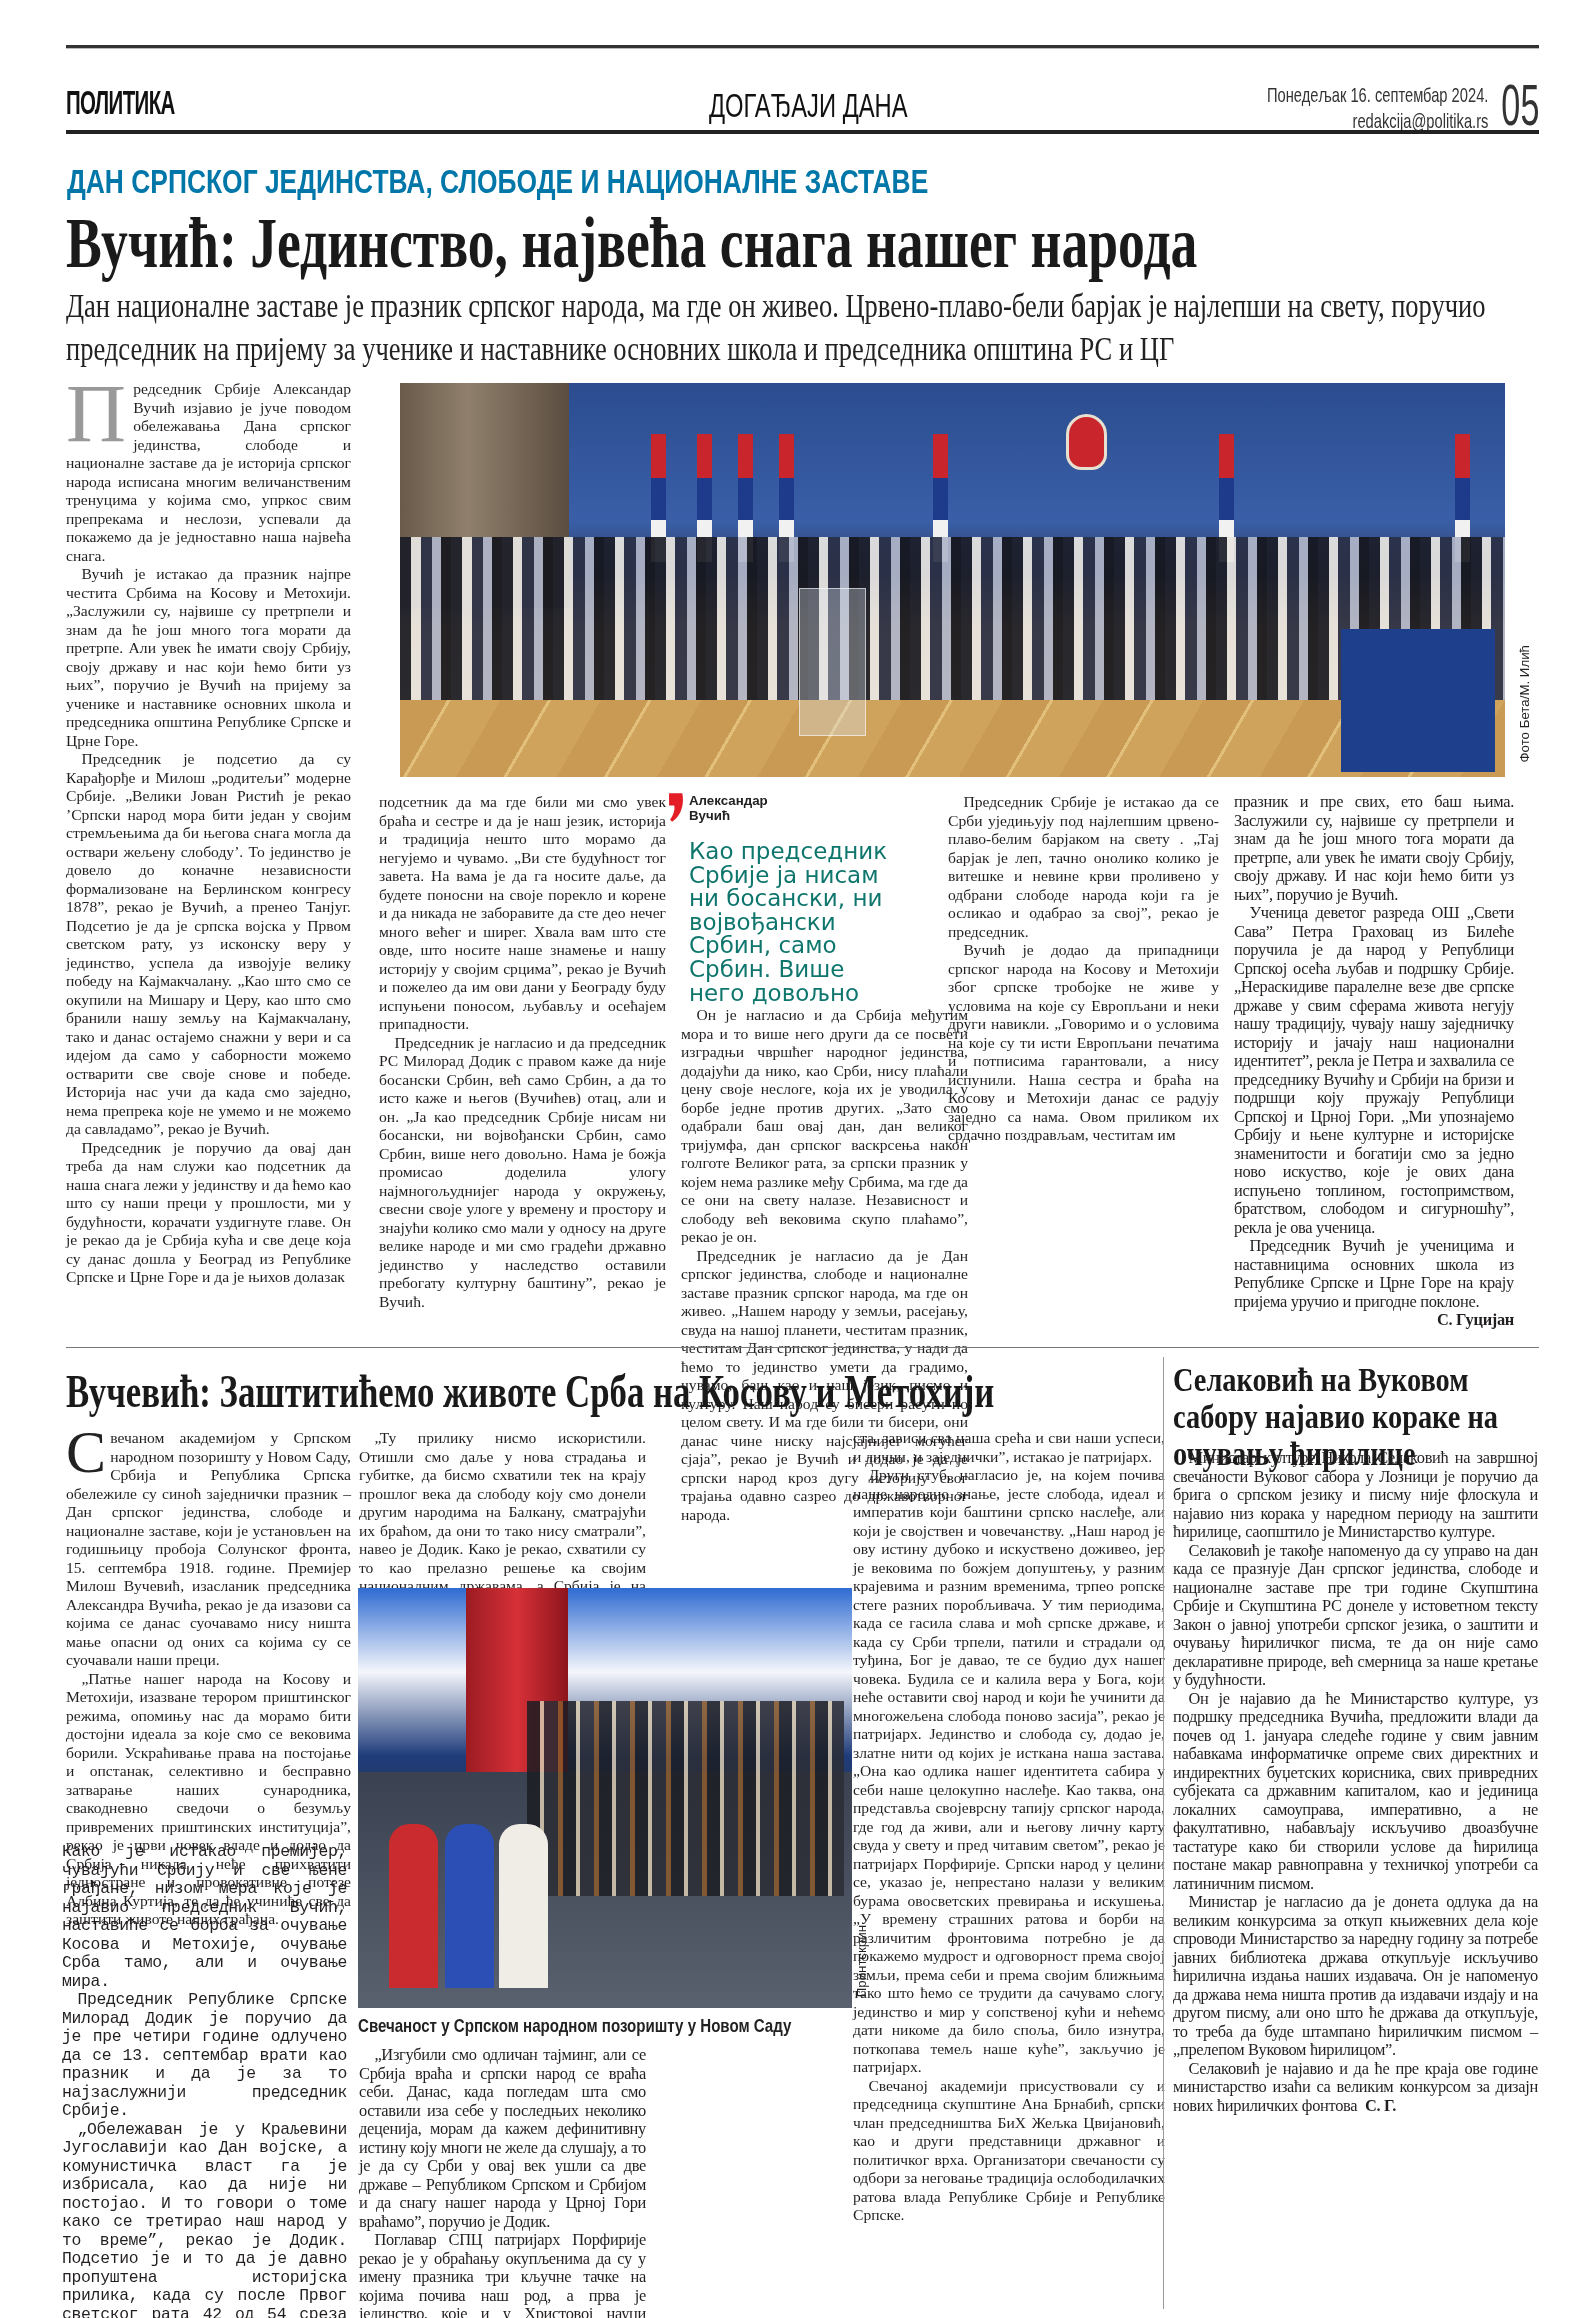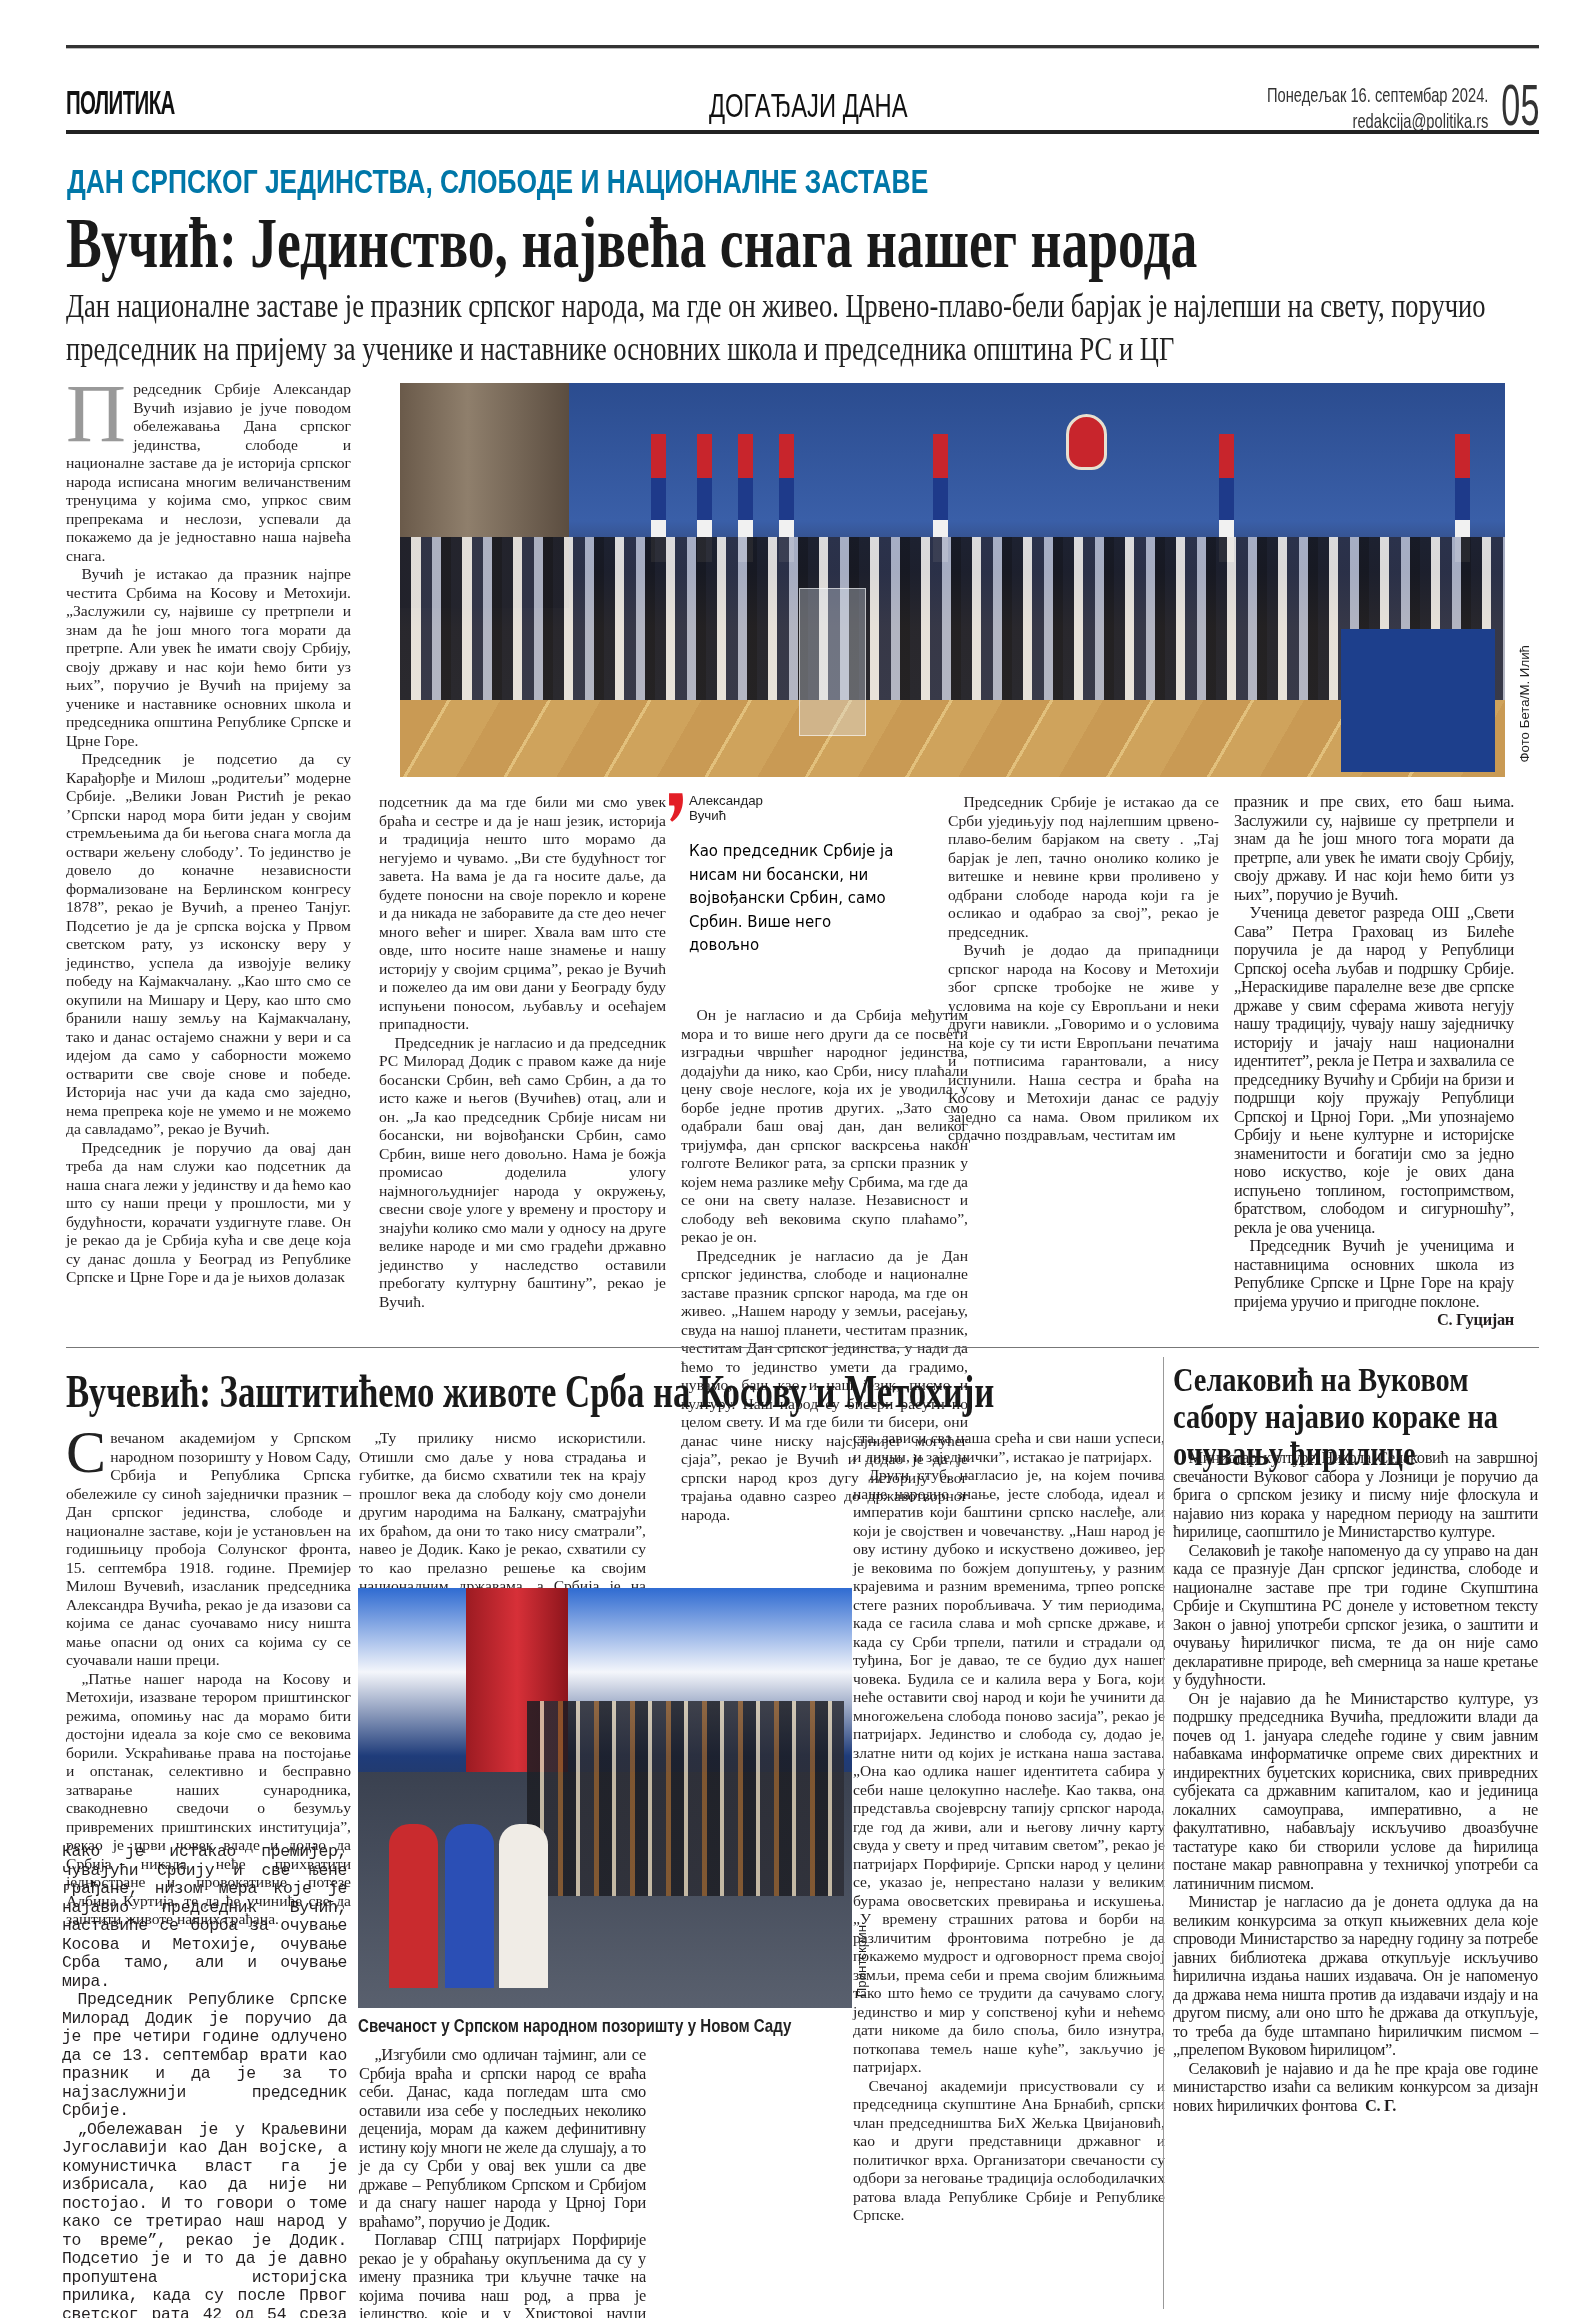--- a/index.html
+++ b/index.html
@@ -48,22 +48,22 @@
     background: linear-gradient(180deg, #2f6bd1 0%, #f4f6fb 20%, #1f3c7a 40%, #2c3446 60%, #4c5464 100%); }
   .photo-concert .curtain { position: absolute; left: 108px; top: 0; width: 102px; height: 215px; background: linear-gradient(90deg, #9c1b22, #d73038, #8d151c); }
   .photo-concert .stage { position: absolute; left: 0; bottom: 0; width: 100%; height: 236px; background: linear-gradient(180deg, #3a4150, #59606e); }
   .photo-concert .orch { position: absolute; left: 169px; top: 113px; width: 317px; height: 195px;
     background: repeating-linear-gradient(90deg, #1c1d23 0 13.3px, #d9cbb0 13.3px 17.4px, #2c2d35 17.4px 31px, #8b5a2b 31px 36px); opacity: 0.85; }
   .photo-concert .singer { position: absolute; bottom: 20.5px; width: 49px; height: 164px; border-radius: 20.5px 20.5px 0 0; }
   .caption { position: absolute; font-family: "Liberation Sans", "DejaVu Sans", sans-serif; font-weight: bold; font-size: 18.4px; color: #222; transform: scaleX(0.82); transform-origin: left center; white-space: nowrap; }
 
   
   .pq-mark { position: absolute; left: 667px; top: 793px; width: 17.4px; height: 29px; }
-  .pq-name { position: absolute; left: 689px; top: 793px; font-family: "Liberation Sans", "DejaVu Sans", sans-serif; font-weight: normal; font-size: 13.3px; line-height: 15.4px; color: #222; }
-  .pq-text { position: absolute; left: 689px; top: 840px; width: 205px; font-family: "DejaVu Sans", "Liberation Sans", sans-serif; font-size: 15px; line-height: 23.6px; color: #000000; }
+  .pq-name { position: absolute; left: 689px; top: 793px; font-family: "Liberation Sans", "DejaVu Sans", sans-serif; font-weight: bold; font-size: 13.3px; line-height: 15.4px; color: #222; }
+  .pq-text { position: absolute; left: 689px; top: 840px; width: 205px; font-family: "DejaVu Sans", "Liberation Sans", sans-serif; font-size: 23px; line-height: 23.6px; color: #0f766e; }
 
   
   .rule-mid { position: absolute; left: 66px; top: 1347px; width: 1473px; height: 1px; background: #777; }
   .head2 { position: absolute; left: 66px; top: 1366px; font-family: "Liberation Serif", "DejaVu Serif", serif; font-weight: bold; font-size: 47px; line-height: 51px; color: #1a1a1a; white-space: nowrap; transform: scaleX(0.74); transform-origin: left center; }
   .head3 { position: absolute; left: 1173px; top: 1362px; width: 399px; font-family: "Liberation Serif", "DejaVu Serif", serif; font-size: 33px; line-height: 37px; color: #1a1a1a; font-weight: bold; transform: scaleX(0.86); transform-origin: left top; }
   .vrule { position: absolute; width: 1px; background: #999; }
 </style>
 </head>
 <body>
 

